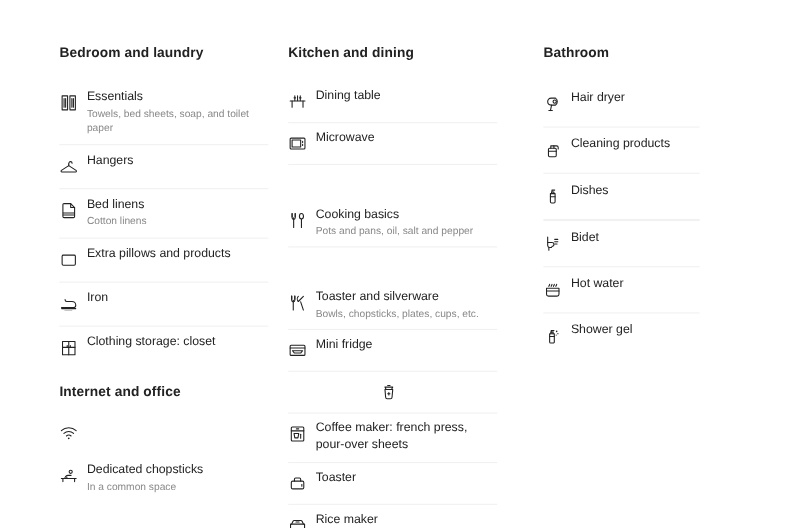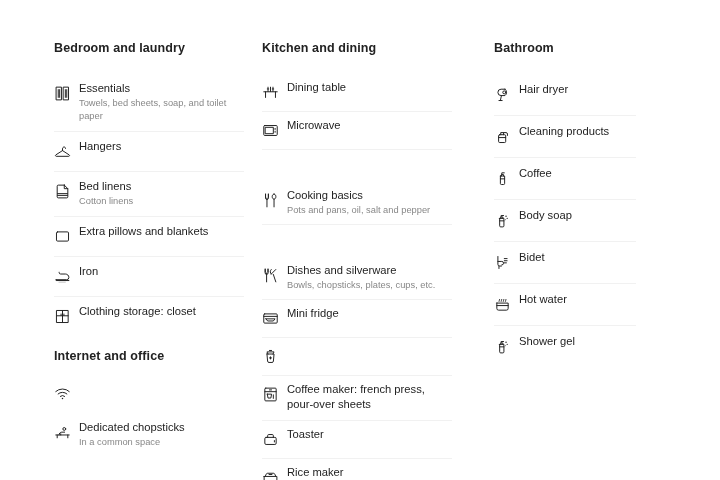--- a/index.html
+++ b/index.html
@@ -105,21 +105,21 @@
   .divider {
     height: 1px;
     background: #f1f1f1;
     border: 0;
     margin: 0;
     width: 100%;
   }
 
   
   .column-bedroom .amenity-row   { padding-top: 7px; padding-bottom: 9px; }
-  .column-kitchen .amenity-row   { padding-top: 6px; padding-bottom: 8px; }
+  .column-kitchen .amenity-row   { padding-top: 6px; padding-bottom: 8px; justify-content: center; }
   .column-bathroom .amenity-row  { padding-top: 8px; padding-bottom: 10px; }
 
   .column-bedroom .amenity-row.with-sub  { padding-bottom: 8px; }
   .column-kitchen .amenity-row.with-sub  { padding-bottom: 7px; margin-top: 32px; }
 </style>
 </head>
 <body>
 
 <div id="amenities-board">
   <div class="column column-bedroom">
@@ -166,21 +166,21 @@
           </span>
         </li>
         <li class="divider"></li>
         <li class="amenity-row">
           <span class="icon-wrap">
             <svg viewBox="0 0 24 24">
               <rect x="3.5" y="5.5" width="17" height="13" rx="1.6" fill="none" stroke="#222" stroke-width="1.4" stroke-linecap="round" stroke-linejoin="round"></rect>
             </svg>
           </span>
           <span class="amenity-text">
-            <span class="amenity-label">Extra pillows and blankets</span>
+            <span class="amenity-label">Extra pillows and products</span>
           </span>
         </li>
         <li class="divider"></li>
         <li class="amenity-row">
           <span class="icon-wrap">
             <svg viewBox="0 0 24 24">
               <path d="M3 16.5h14.8a3.2 3.2 0 0 0 3.2-3.2c0-2.7-2.2-4.8-4.9-4.8H9.4a2.1 2.1 0 0 1-2.1-2.1V6" fill="none" stroke="#222" stroke-width="1.4" stroke-linecap="round" stroke-linejoin="round"></path>
               <path d="M3 16.5v1.2h18" fill="none" stroke="#222" stroke-width="1.4" stroke-linecap="round" stroke-linejoin="round"></path>
               <path d="M7 20h9" stroke="#bbb" stroke-width="1.2" fill="none" stroke-linecap="round"></path>
             </svg>
@@ -283,21 +283,21 @@
             <svg viewBox="0 0 24 24">
               <path d="M4.5 3v5.5a2 2 0 0 0 4 0V3" fill="none" stroke="#222" stroke-width="1.4" stroke-linecap="round" stroke-linejoin="round"></path>
               <path d="M6.5 8.5V21" fill="none" stroke="#222" stroke-width="1.4" stroke-linecap="round" stroke-linejoin="round"></path>
               <path d="M4.5 3v4M8.5 3v4" fill="none" stroke="#222" stroke-width="1.4" stroke-linecap="round" stroke-linejoin="round"></path>
               <path d="M19.5 3.5 13 10" fill="none" stroke="#222" stroke-width="1.4" stroke-linecap="round" stroke-linejoin="round"></path>
               <path d="M13 3.5c-1.8 1.8-1.8 4.7 0 6.5" fill="none" stroke="#222" stroke-width="1.4" stroke-linecap="round" stroke-linejoin="round"></path>
               <path d="M16 10.5 19.5 21" fill="none" stroke="#222" stroke-width="1.4" stroke-linecap="round" stroke-linejoin="round"></path>
             </svg>
           </span>
           <span class="amenity-text">
-            <span class="amenity-label">Dishes and silverware</span>
+            <span class="amenity-label">Toaster and silverware</span>
             <span class="amenity-sub">Bowls, chopsticks, plates, cups, etc.</span>
           </span>
         </li>
         <li class="divider"></li>
         <li class="amenity-row">
           <span class="icon-wrap">
             <svg viewBox="0 0 24 24">
               <rect x="2.5" y="5.5" width="19" height="13" rx="1.3" fill="none" stroke="#222" stroke-width="1.4" stroke-linecap="round" stroke-linejoin="round"></rect>
               <path d="M2.5 9h19" fill="none" stroke="#222" stroke-width="1.4" stroke-linecap="round" stroke-linejoin="round"></path>
               <path d="M5.5 12.5h13l-2.5 3h-8l-2.5-3Z" fill="none" stroke="#222" stroke-width="1.4" stroke-linecap="round" stroke-linejoin="round"></path>
@@ -396,79 +396,63 @@
         <li class="amenity-row">
           <span class="icon-wrap">
             <svg viewBox="0 0 24 24">
               <path d="M9 8.5h6v10.5a1.5 1.5 0 0 1-1.5 1.5h-3A1.5 1.5 0 0 1 9 19V8.5Z" fill="none" stroke="#222" stroke-width="1.4" stroke-linecap="round" stroke-linejoin="round"></path>
               <path d="M10.5 8.5v-2h3v2" fill="none" stroke="#222" stroke-width="1.4" stroke-linecap="round" stroke-linejoin="round"></path>
               <path d="M11 6.5V4h3.5" fill="none" stroke="#222" stroke-width="1.4" stroke-linecap="round" stroke-linejoin="round"></path>
               <path d="M9 12.5h6" fill="none" stroke="#222" stroke-width="1.4" stroke-linecap="round" stroke-linejoin="round"></path>
             </svg>
           </span>
           <span class="amenity-text">
-            <span class="amenity-label">Coffee</span>
+            <span class="amenity-label">Dishes</span>
+          </span>
+        </li>
+        <li class="divider"></li>
+        <li class="divider"></li>
+        <li class="amenity-row">
+          <span class="icon-wrap">
+            <svg viewBox="0 0 24 24">
+              <path d="M5.5 3.5v11a2.5 2.5 0 0 0 2.5 2.5h2.5" fill="none" stroke="#222" stroke-width="1.4" stroke-linecap="round" stroke-linejoin="round"></path>
+              <path d="M5.5 10.5h5.5a2.5 2.5 0 0 1 0 5" fill="none" stroke="#222" stroke-width="1.4" stroke-linecap="round" stroke-linejoin="round"></path>
+              <path d="M14.5 6.5h4M14.5 9.5h4M14.5 12.5h3" fill="none" stroke="#222" stroke-width="1.4" stroke-linecap="round" stroke-linejoin="round"></path>
+              <path d="M7 17v3.5" fill="none" stroke="#222" stroke-width="1.4" stroke-linecap="round" stroke-linejoin="round"></path>
+            </svg>
+          </span>
+          <span class="amenity-text">
+            <span class="amenity-label">Bidet</span>
+          </span>
+        </li>
+        <li class="divider"></li>
+        <li class="amenity-row">
+          <span class="icon-wrap">
+            <svg viewBox="0 0 24 24">
+              <path d="M4 10h16v7.5A2.5 2.5 0 0 1 17.5 20h-11A2.5 2.5 0 0 1 4 17.5V10Z" fill="none" stroke="#222" stroke-width="1.4" stroke-linecap="round" stroke-linejoin="round"></path>
+              <path d="M4 13.5h16" fill="none" stroke="#222" stroke-width="1.4" stroke-linecap="round" stroke-linejoin="round"></path>
+              <path d="M7 7.5c0-1.2 1-1.3 1-2.5M10 7.5c0-1.2 1-1.3 1-2.5M13 7.5c0-1.2 1-1.3 1-2.5M16 7.5c0-1.2 1-1.3 1-2.5" fill="none" stroke="#222" stroke-width="1.4" stroke-linecap="round" stroke-linejoin="round"></path>
+            </svg>
+          </span>
+          <span class="amenity-text">
+            <span class="amenity-label">Hot water</span>
           </span>
         </li>
         <li class="divider"></li>
         <li class="amenity-row">
           <span class="icon-wrap">
             <svg viewBox="0 0 24 24">
               <path d="M8 9h6v10.5A1.5 1.5 0 0 1 12.5 21h-3A1.5 1.5 0 0 1 8 19.5V9Z" fill="none" stroke="#222" stroke-width="1.4" stroke-linecap="round" stroke-linejoin="round"></path>
               <path d="M9.5 9V7h3v2" fill="none" stroke="#222" stroke-width="1.4" stroke-linecap="round" stroke-linejoin="round"></path>
               <path d="M10 7V5h3.5" fill="none" stroke="#222" stroke-width="1.4" stroke-linecap="round" stroke-linejoin="round"></path>
               <path d="M8 12.5h6" fill="none" stroke="#222" stroke-width="1.4" stroke-linecap="round" stroke-linejoin="round"></path>
               <circle cx="17" cy="6" r="1" fill="#222" stroke="none"></circle>
               <circle cx="18.6" cy="9" r=".8" fill="#222" stroke="none"></circle>
               <circle cx="16.4" cy="10.8" r=".7" fill="#222" stroke="none"></circle>
             </svg>
           </span>
           <span class="amenity-text">
-            <span class="amenity-label">Body soap</span>
-          </span>
-        </li>
-        <li class="divider"></li>
-        <li class="amenity-row">
-          <span class="icon-wrap">
-            <svg viewBox="0 0 24 24">
-              <path d="M5.5 3.5v11a2.5 2.5 0 0 0 2.5 2.5h2.5" fill="none" stroke="#222" stroke-width="1.4" stroke-linecap="round" stroke-linejoin="round"></path>
-              <path d="M5.5 10.5h5.5a2.5 2.5 0 0 1 0 5" fill="none" stroke="#222" stroke-width="1.4" stroke-linecap="round" stroke-linejoin="round"></path>
-              <path d="M14.5 6.5h4M14.5 9.5h4M14.5 12.5h3" fill="none" stroke="#222" stroke-width="1.4" stroke-linecap="round" stroke-linejoin="round"></path>
-              <path d="M7 17v3.5" fill="none" stroke="#222" stroke-width="1.4" stroke-linecap="round" stroke-linejoin="round"></path>
-            </svg>
-          </span>
-          <span class="amenity-text">
-            <span class="amenity-label">Bidet</span>
-          </span>
-        </li>
-        <li class="divider"></li>
-        <li class="amenity-row">
-          <span class="icon-wrap">
-            <svg viewBox="0 0 24 24">
-              <path d="M4 10h16v7.5A2.5 2.5 0 0 1 17.5 20h-11A2.5 2.5 0 0 1 4 17.5V10Z" fill="none" stroke="#222" stroke-width="1.4" stroke-linecap="round" stroke-linejoin="round"></path>
-              <path d="M4 13.5h16" fill="none" stroke="#222" stroke-width="1.4" stroke-linecap="round" stroke-linejoin="round"></path>
-              <path d="M7 7.5c0-1.2 1-1.3 1-2.5M10 7.5c0-1.2 1-1.3 1-2.5M13 7.5c0-1.2 1-1.3 1-2.5M16 7.5c0-1.2 1-1.3 1-2.5" fill="none" stroke="#222" stroke-width="1.4" stroke-linecap="round" stroke-linejoin="round"></path>
-            </svg>
-          </span>
-          <span class="amenity-text">
-            <span class="amenity-label">Hot water</span>
-          </span>
-        </li>
-        <li class="divider"></li>
-        <li class="amenity-row">
-          <span class="icon-wrap">
-            <svg viewBox="0 0 24 24">
-              <path d="M8 9h6v10.5A1.5 1.5 0 0 1 12.5 21h-3A1.5 1.5 0 0 1 8 19.5V9Z" fill="none" stroke="#222" stroke-width="1.4" stroke-linecap="round" stroke-linejoin="round"></path>
-              <path d="M9.5 9V7h3v2" fill="none" stroke="#222" stroke-width="1.4" stroke-linecap="round" stroke-linejoin="round"></path>
-              <path d="M10 7V5h3.5" fill="none" stroke="#222" stroke-width="1.4" stroke-linecap="round" stroke-linejoin="round"></path>
-              <path d="M8 12.5h6" fill="none" stroke="#222" stroke-width="1.4" stroke-linecap="round" stroke-linejoin="round"></path>
-              <circle cx="17" cy="6" r="1" fill="#222" stroke="none"></circle>
-              <circle cx="18.6" cy="9" r=".8" fill="#222" stroke="none"></circle>
-              <circle cx="16.4" cy="10.8" r=".7" fill="#222" stroke="none"></circle>
-            </svg>
-          </span>
-          <span class="amenity-text">
             <span class="amenity-label">Shower gel</span>
           </span>
         </li>
       </ul>
     </div>
 </div>
 
 </body></html>

